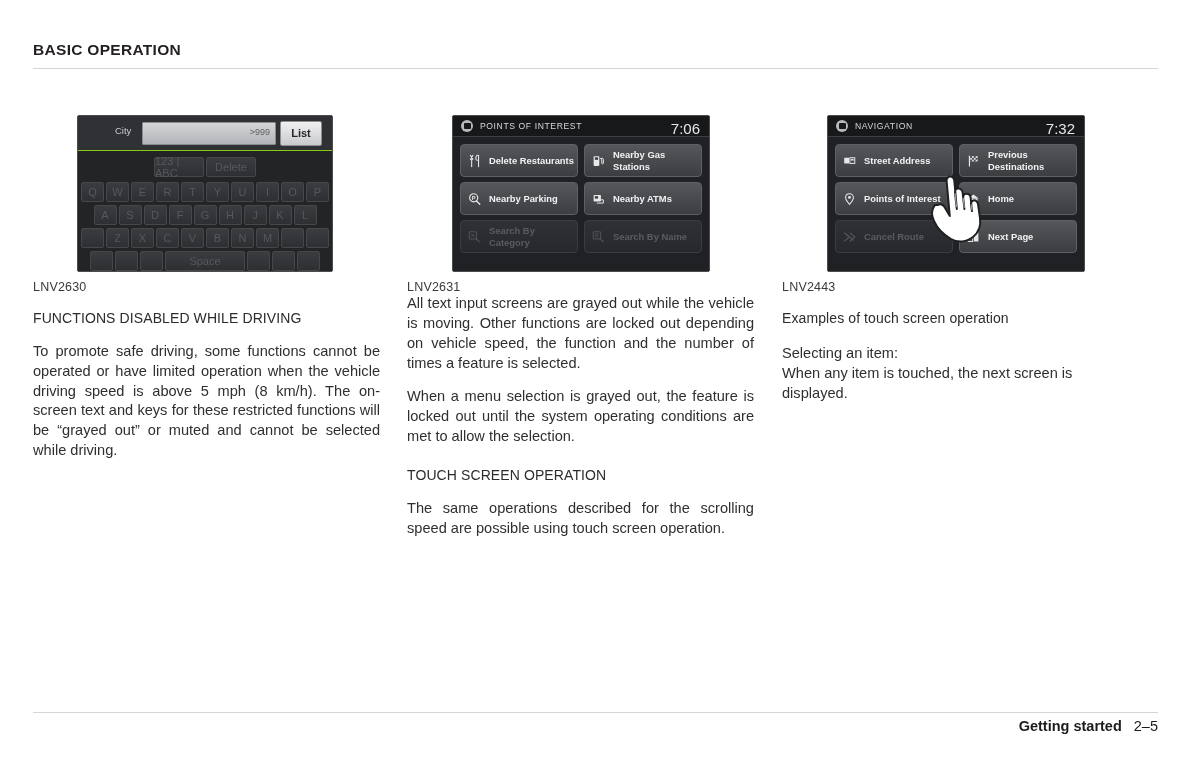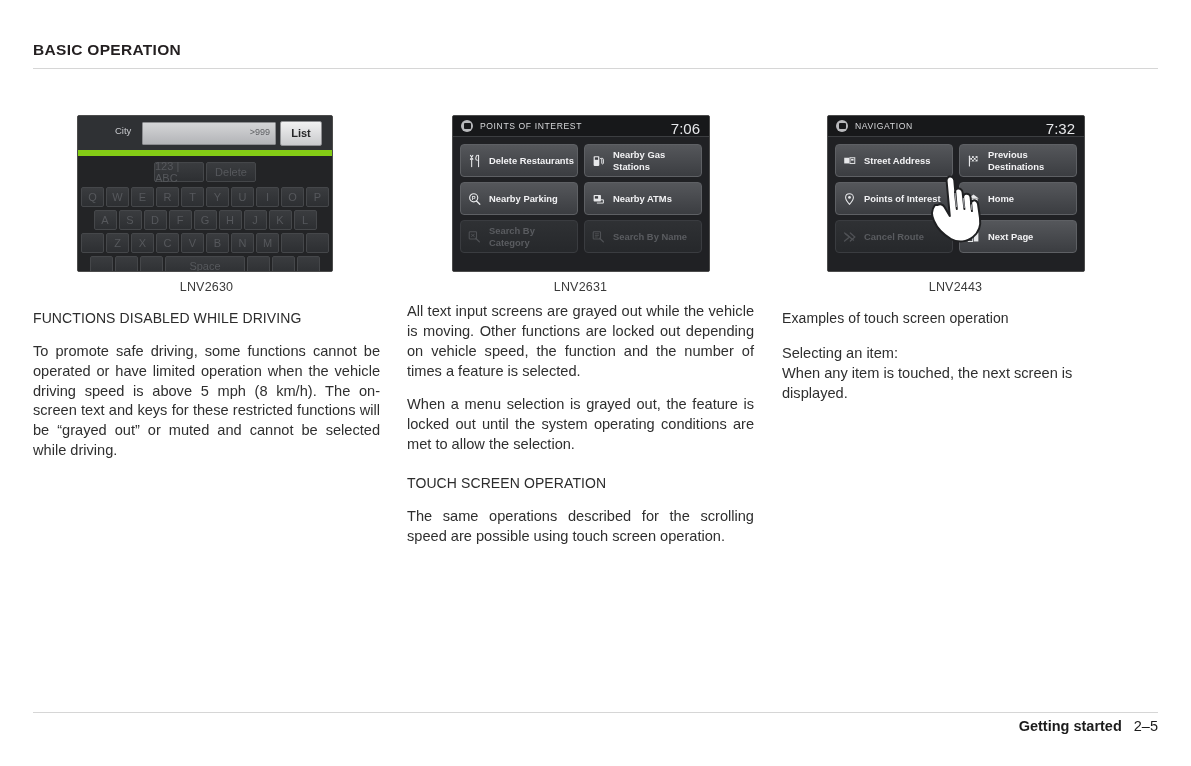--- a/index.html
+++ b/index.html
@@ -22,21 +22,21 @@
     background:#d6d6d6;
   }
 
   
   .col{position:absolute;top:110px;}
   .col-1{left:33px;width:347px;}
   .col-2{left:407px;width:347px;}
   .col-3{left:782px;width:347px;}
 
   .fig-caption{
-    text-align:center;font-size:12.5px;color:#3a3a3a;
+    text-align:left;font-size:12.5px;color:#3a3a3a;
     margin-top:8px;letter-spacing:.2px;
   }
   h2.sec-title{
     font-size:14px;font-weight:400;color:#2c2c2c;
     margin:16px 0 0 0;line-height:1.28;letter-spacing:.1px;
   }
   p.body{
     font-size:14.6px;line-height:1.36;color:#2f2f2f;
     margin:14px 0 0 0;text-align:justify;
     -moz-hyphens:none;hyphens:none;
@@ -49,21 +49,21 @@
     background:#1b1c1e;box-sizing:border-box;
     overflow:hidden;
   }
   .screen-1{width:256px;height:157px;margin:5px 0 0 44px;}
   .screen-2{width:258px;height:157px;margin:5px 0 0 45px;}
   .screen-3{width:258px;height:157px;margin:5px 0 0 45px;}
 
   
   .kb-top{
     height:34px;background:#2f3134;position:relative;
-    border-bottom:6px solid #84cc16;
+    border-bottom:1px solid #84cc16;
     padding-left:47px;
   }
   .kb-label{
     position:absolute;left:37px;top:9px;font-size:9.5px;color:#c9cace;
   }
   .kb-input{
     position:absolute;left:64px;top:6px;width:132px;height:21px;
     background:linear-gradient(#d4d5d7,#b3b4b7);
     border:1px solid #8b8c8f;border-radius:1px;
   }
@@ -306,21 +306,21 @@
                 <path d="M3.5 4 H8.5 M3.5 6 H8.5 M3.5 8 H7" stroke="currentColor" stroke-width="1"></path>
                 <path d="M9.5 9.5 L14 14" stroke="currentColor" stroke-width="1.6" stroke-linecap="round"></path>
               </svg>
           </span>
           <span class="mbtn-text">Search By Name</span>
         </div>
       </div>
     </div>
 
     <div class="fig-caption">LNV2631</div>
-    <p class="body" style="margin-top:8px">All text input screens are grayed out while the vehicle is moving. Other functions are locked out depending on vehicle speed, the function and the number of times a feature is selected.</p>
+    <p class="body" style="margin-top:0">All text input screens are grayed out while the vehicle is moving. Other functions are locked out depending on vehicle speed, the function and the number of times a feature is selected.</p>
     <p class="body">When a menu selection is grayed out, the feature is locked out until the system operating conditions are met to allow the selection.</p>
     <h2 class="sec-title" style="margin-top:20px">TOUCH SCREEN OPERATION</h2>
     <p class="body">The same operations described for the scrolling speed are possible using touch screen operation.</p>
   </div>
 
   <div class="col col-3">
 
     <div class="screen screen-3">
       <div class="scr-head">
         <span class="scr-head-icon"></span>

